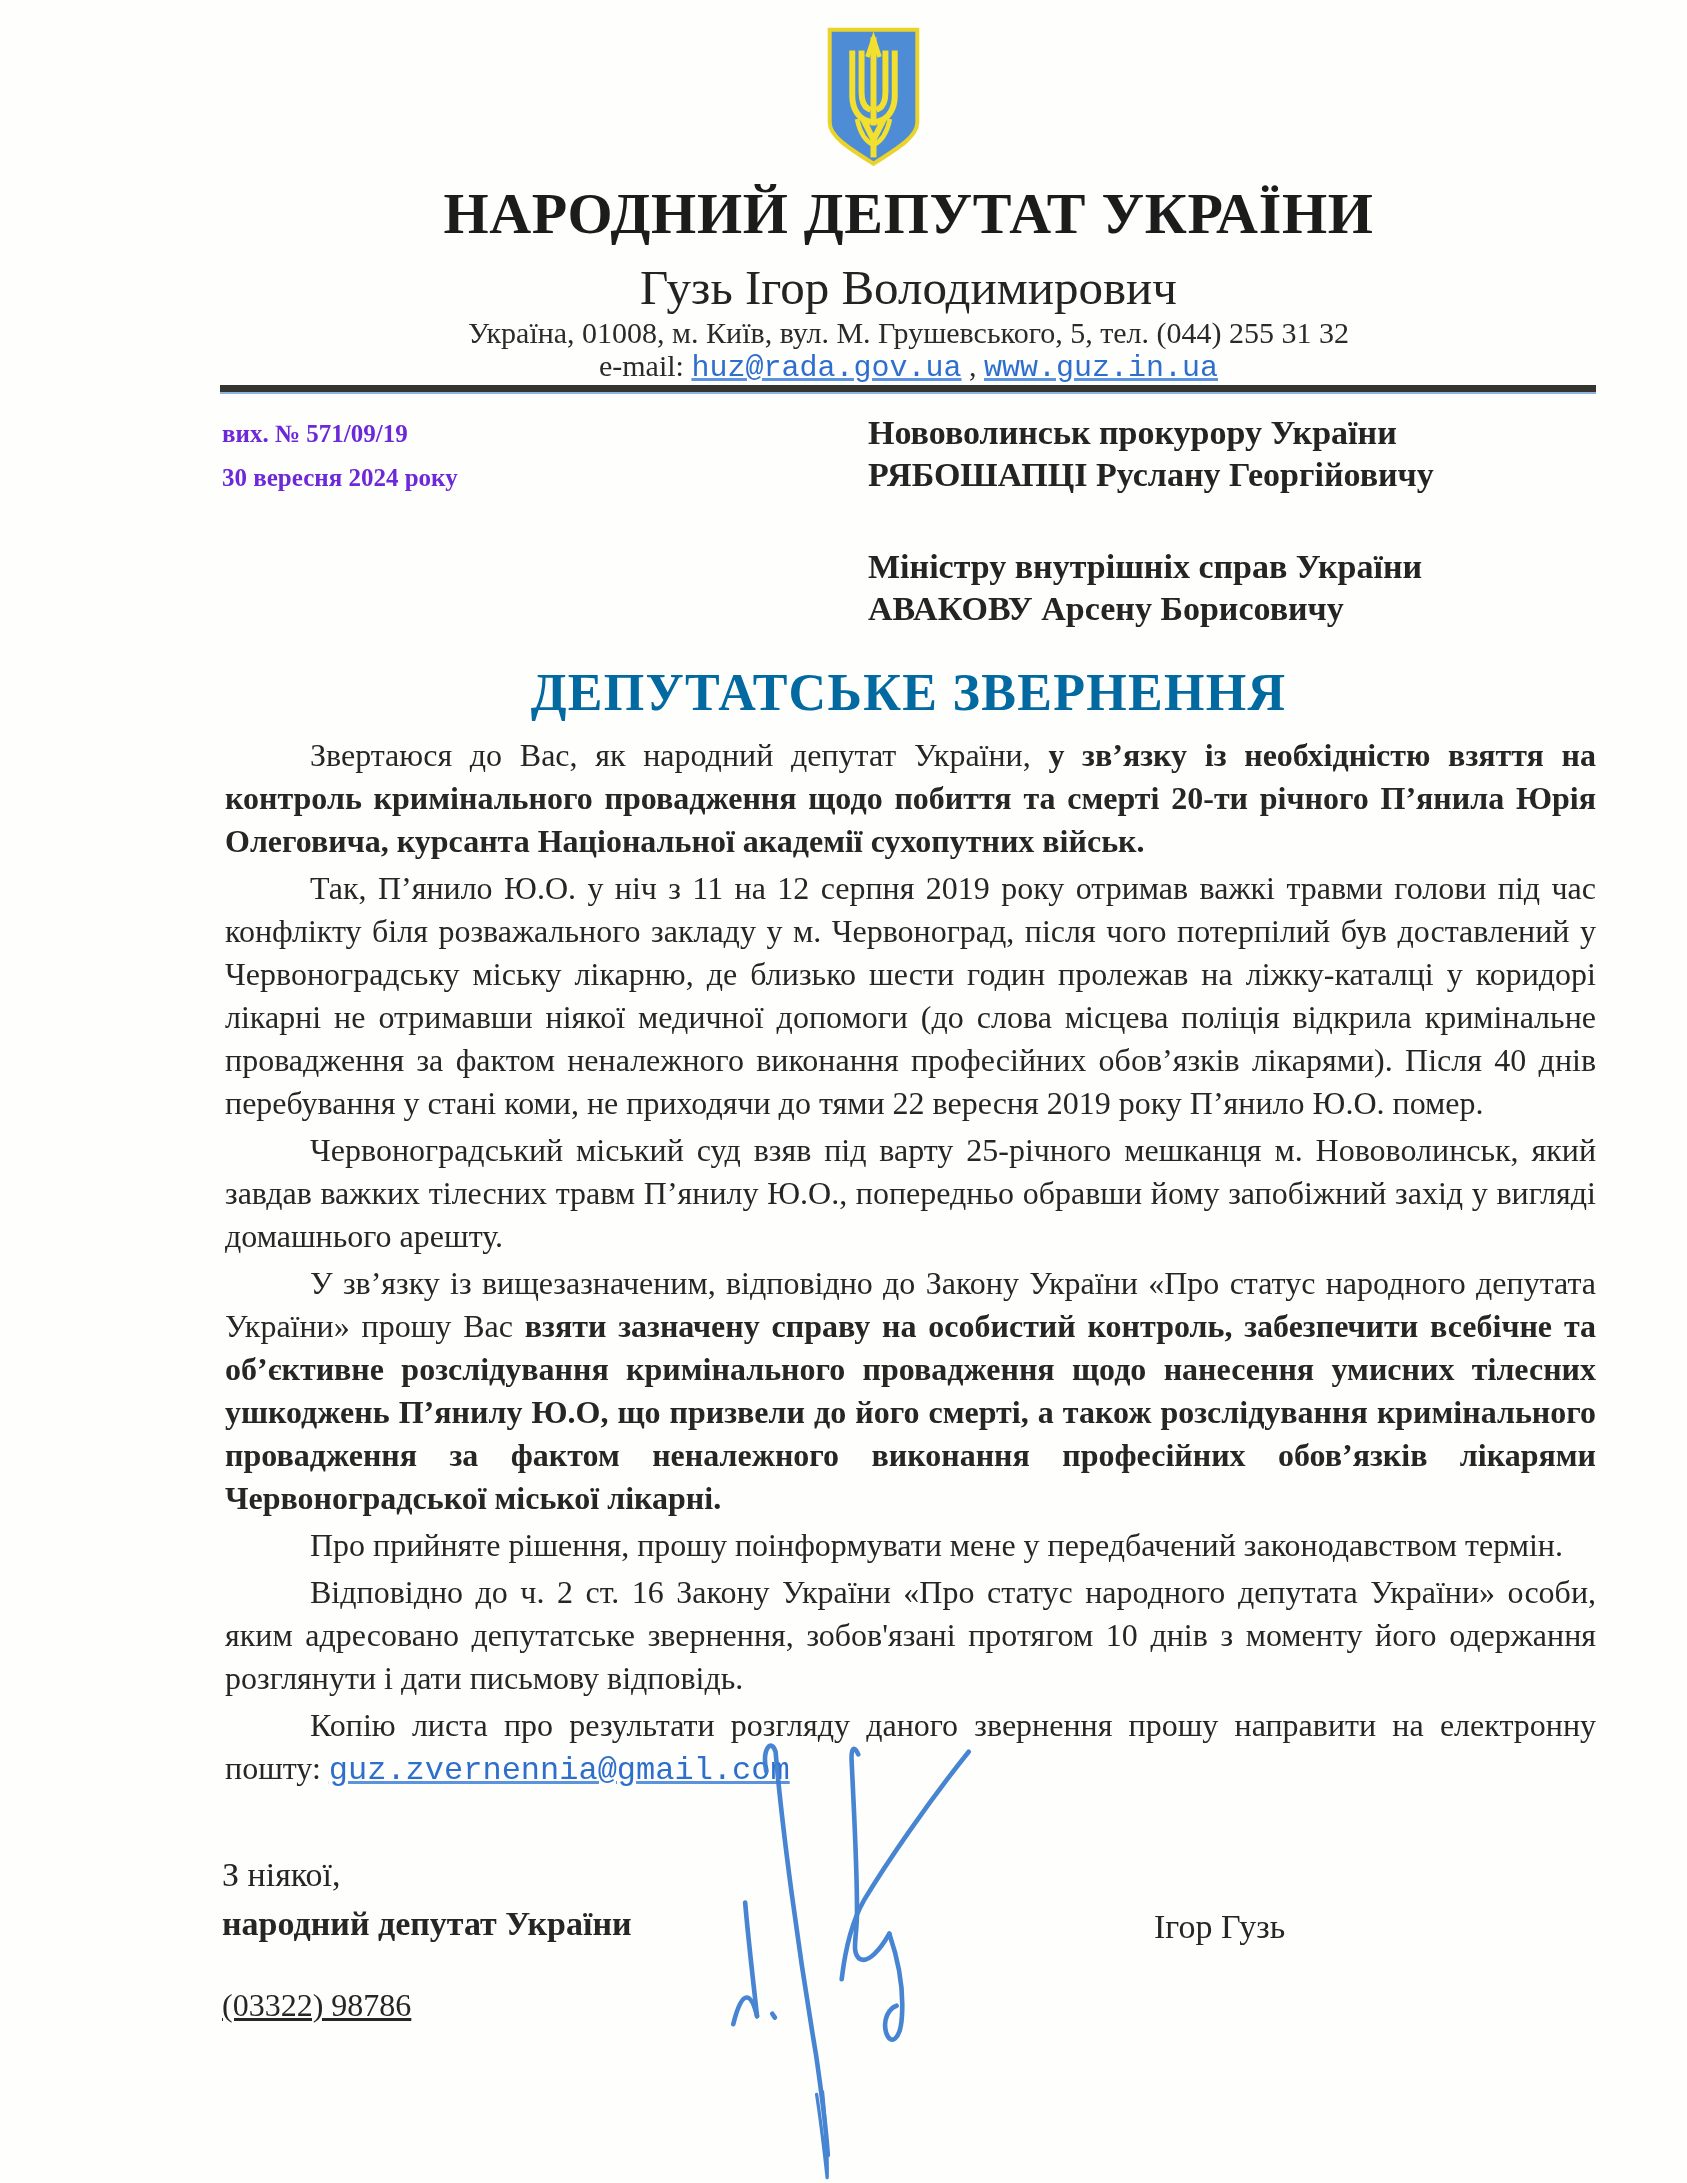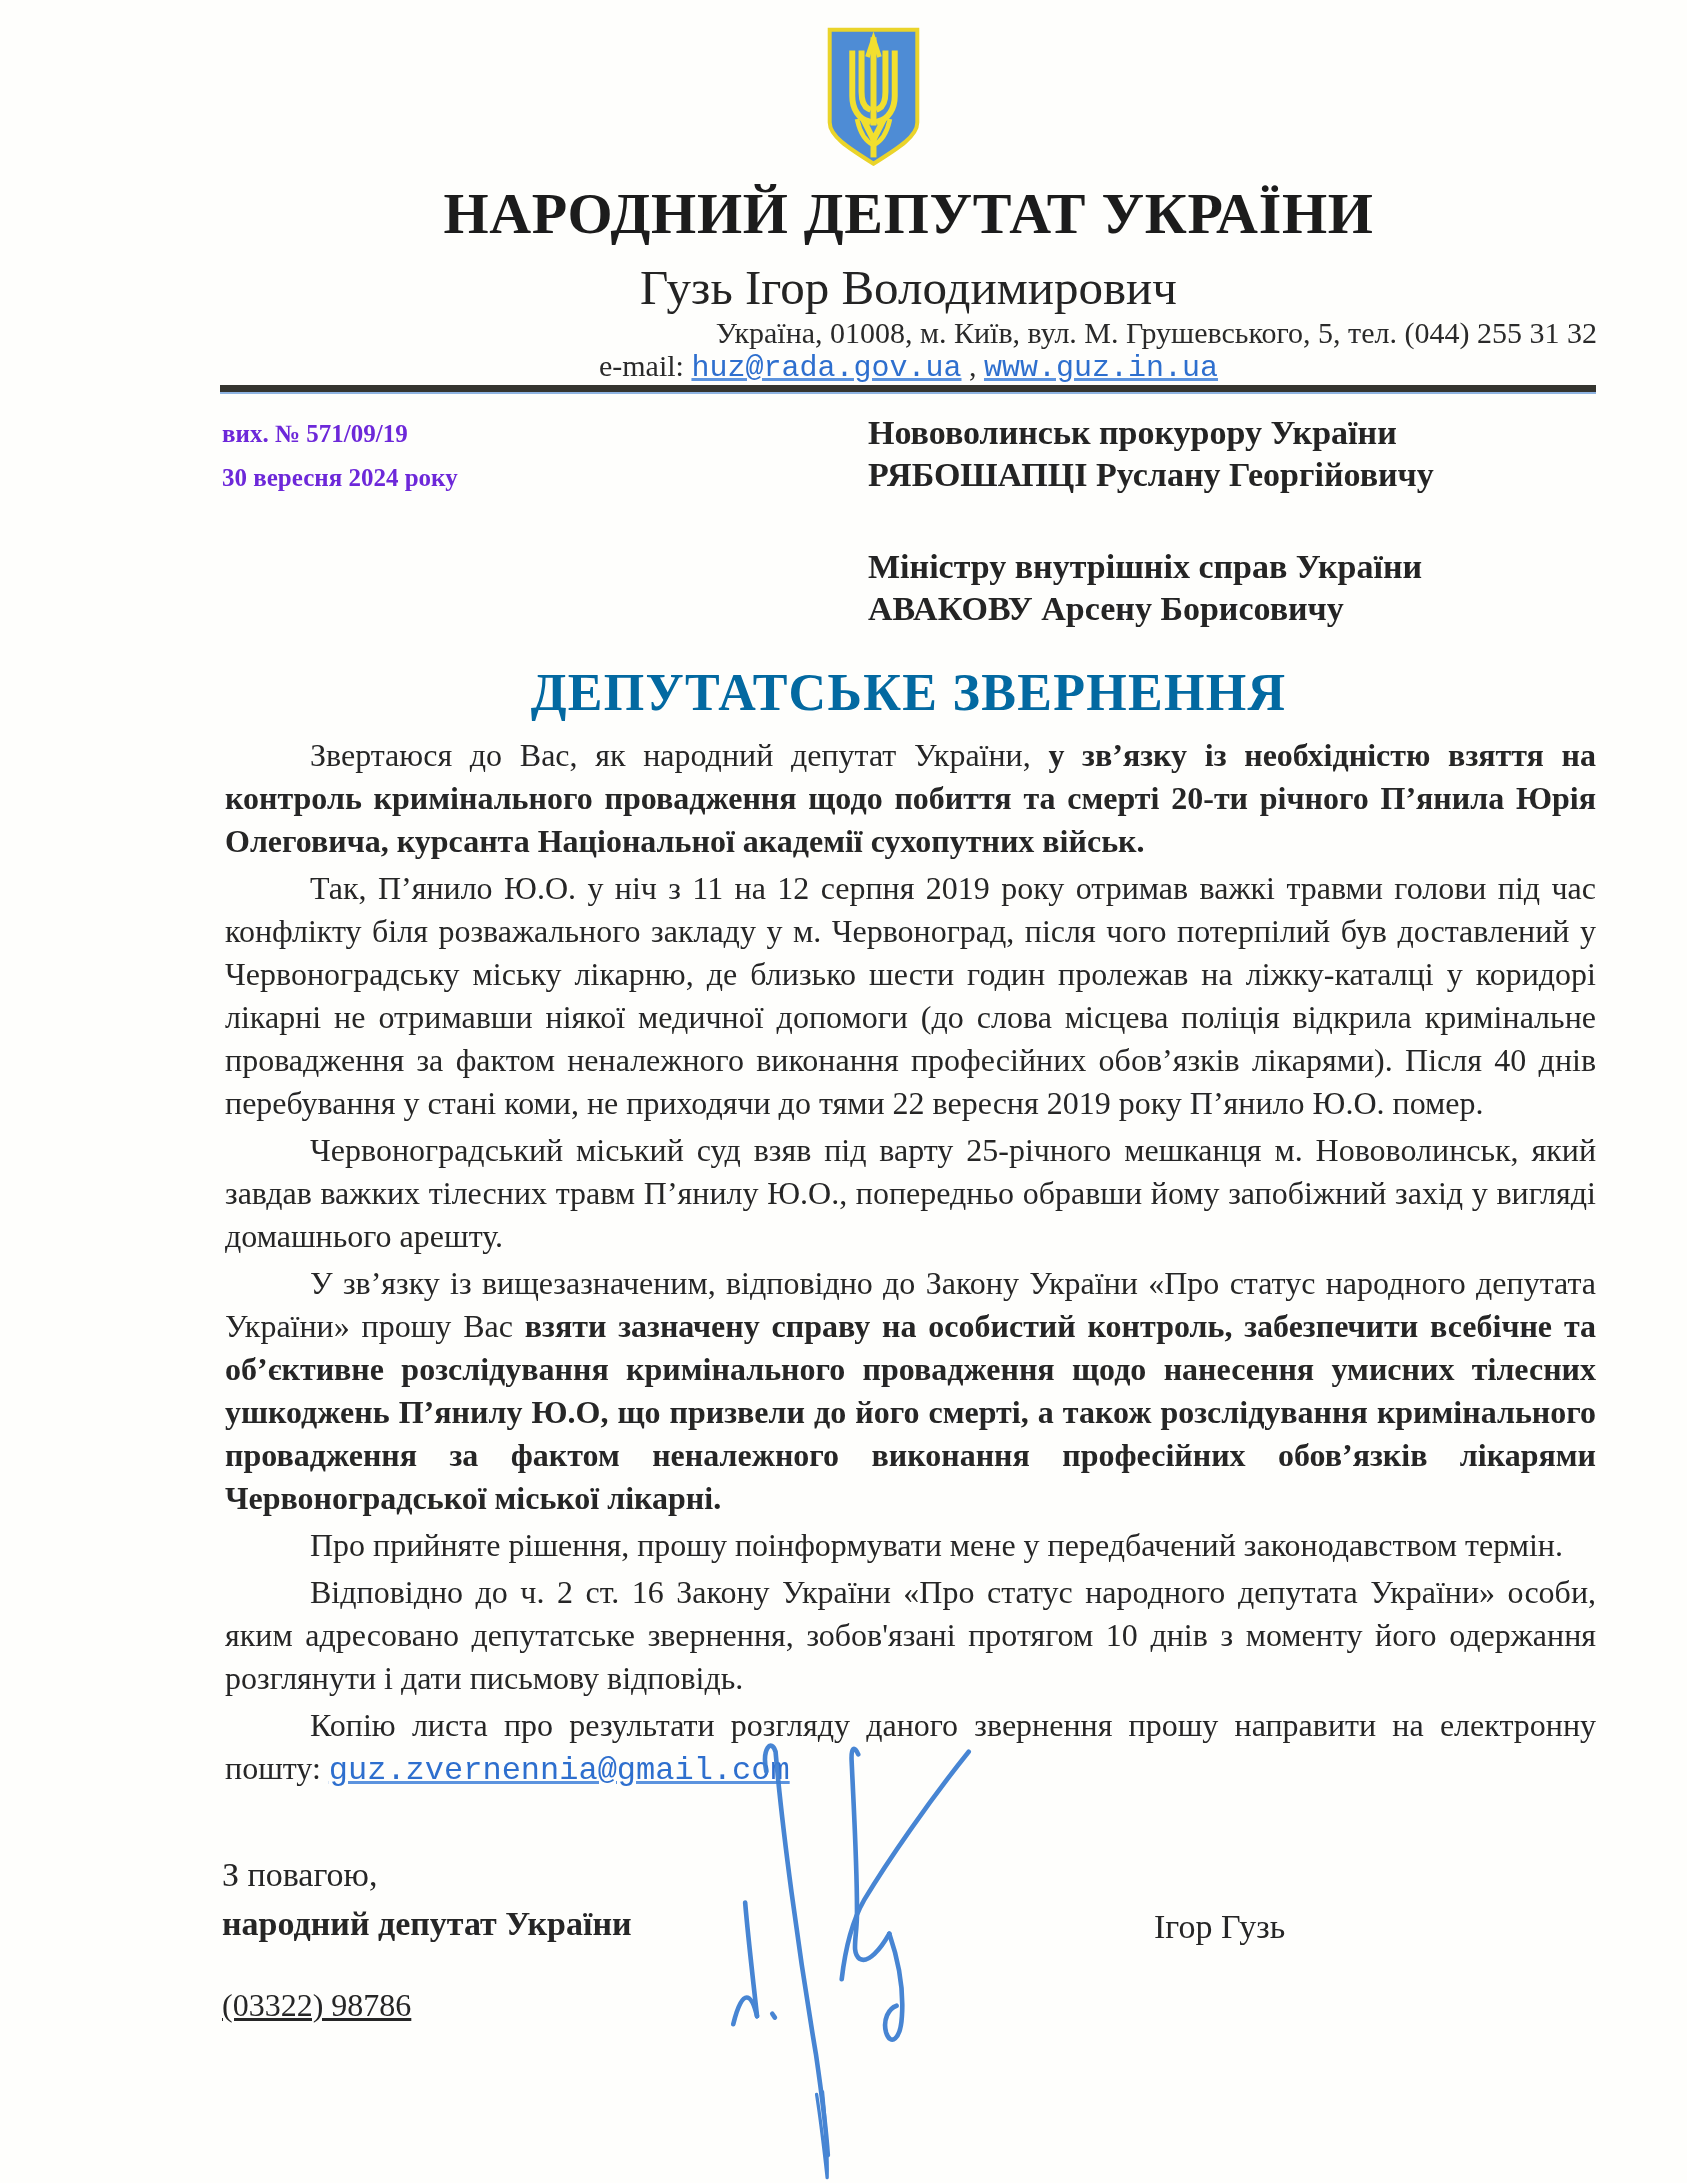--- a/index.html
+++ b/index.html
@@ -17,21 +17,21 @@
     position:absolute;left:220px;top:180px;width:1377px;
     text-align:center;font-size:58px;font-weight:700;letter-spacing:0.7px;color:#1c1c1c;
     white-space:nowrap;
   }
   .person-name{
     position:absolute;left:220px;top:259px;width:1377px;
     text-align:center;font-size:49px;color:#242424;white-space:nowrap;
   }
   .address-line{
     position:absolute;left:220px;top:316px;width:1377px;
-    text-align:right;font-size:30px;color:#2a2a2a;white-space:nowrap;
+    text-align:center;font-size:30px;color:#2a2a2a;white-space:nowrap;
   }
   .email-line{
     position:absolute;left:220px;top:349px;width:1377px;
     text-align:center;font-size:30px;color:#2a2a2a;white-space:pre;
   }
   .lnk{color:#2e6fce;text-decoration:underline;text-decoration-color:#5c93de;font-family:Liberation Mono, monospace;}
   .header-rule{
     position:absolute;left:220px;top:385px;width:1376px;height:6.6px;
     background:#35342f;border-bottom:2.6px solid #8fb4e2;
   }
@@ -111,21 +111,21 @@
   <div class="body-text">
       <p class="para"><span>Звертаюся до Вас, як народний депутат України,  </span><span class="b">у зв’язку із необхідністю взяття на контроль кримінального провадження щодо побиття та смерті 20-ти річного П’янила Юрія Олеговича, курсанта Національної академії сухопутних військ.</span></p>
       <p class="para"><span>Так, П’янило Ю.О. у ніч з 11 на 12 серпня 2019 року отримав важкі травми голови під час конфлікту біля розважального закладу у м. Червоноград, після чого потерпілий був доставлений у Червоноградську міську лікарню, де близько шести годин пролежав на ліжку-каталці у коридорі лікарні не отримавши ніякої медичної допомоги (до слова місцева поліція відкрила кримінальне провадження за фактом неналежного виконання професійних обов’язків лікарями). Після 40 днів перебування у стані коми, не приходячи до тями  22 вересня 2019 року П’янило Ю.О. помер.</span></p>
       <p class="para"><span>Червоноградський міський суд взяв під варту 25-річного мешканця  м. Нововолинськ, який завдав важких тілесних травм П’янилу Ю.О., попередньо обравши йому запобіжний захід у вигляді домашнього арешту.</span></p>
       <p class="para"><span>У зв’язку із вищезазначеним, відповідно до Закону України «Про статус народного депутата України» прошу Вас </span><span class="b">взяти зазначену справу на особистий контроль, забезпечити всебічне та об’єктивне розслідування кримінального провадження щодо нанесення умисних тілесних ушкоджень П’янилу Ю.О, що призвели до його смерті, а також розслідування кримінального провадження за фактом неналежного виконання професійних обов’язків лікарями Червоноградської міської лікарні.</span></p>
       <p class="para"><span>Про прийняте рішення, прошу поінформувати мене у передбачений законодавством термін.</span></p>
       <p class="para"><span>Відповідно до ч. 2 ст. 16 Закону України «Про статус народного депутата України» особи, яким адресовано депутатське звернення, зобов'язані протягом 10 днів з моменту його одержання розглянути і дати письмову відповідь.</span></p>
       <p class="para"><span>Копію листа про результати розгляду даного звернення прошу направити на електронну пошту: </span><a href="#" class="lnk">guz.zvernennia@gmail.com</a></p>
     </div>
 
-  <div class="closing-respect">З повагою,</div>
+  <div class="closing-respect">З ніякої,</div>
   <div class="closing-position">народний депутат України</div>
   <div class="signer-name">Ігор Гузь</div>
   <div class="phone-line">(03322) 98786</div>
 
   <svg class="signature" viewBox="0 0 480 700" aria-hidden="true">
     <g fill="none" stroke="#3e7fd1" stroke-width="7" stroke-linecap="round" opacity="0.95">
       <path d="M86,276 C91,335 98,392 104,448"></path>
       <path d="M104,448 C96,414 82,402 68,460"></path>
       <path d="M127,444 l4,6"></path>
       <path d="M118,78 C111,42 126,28 132,48 C142,165 166,345 193,505 C201,560 208,612 211,658"></path>

